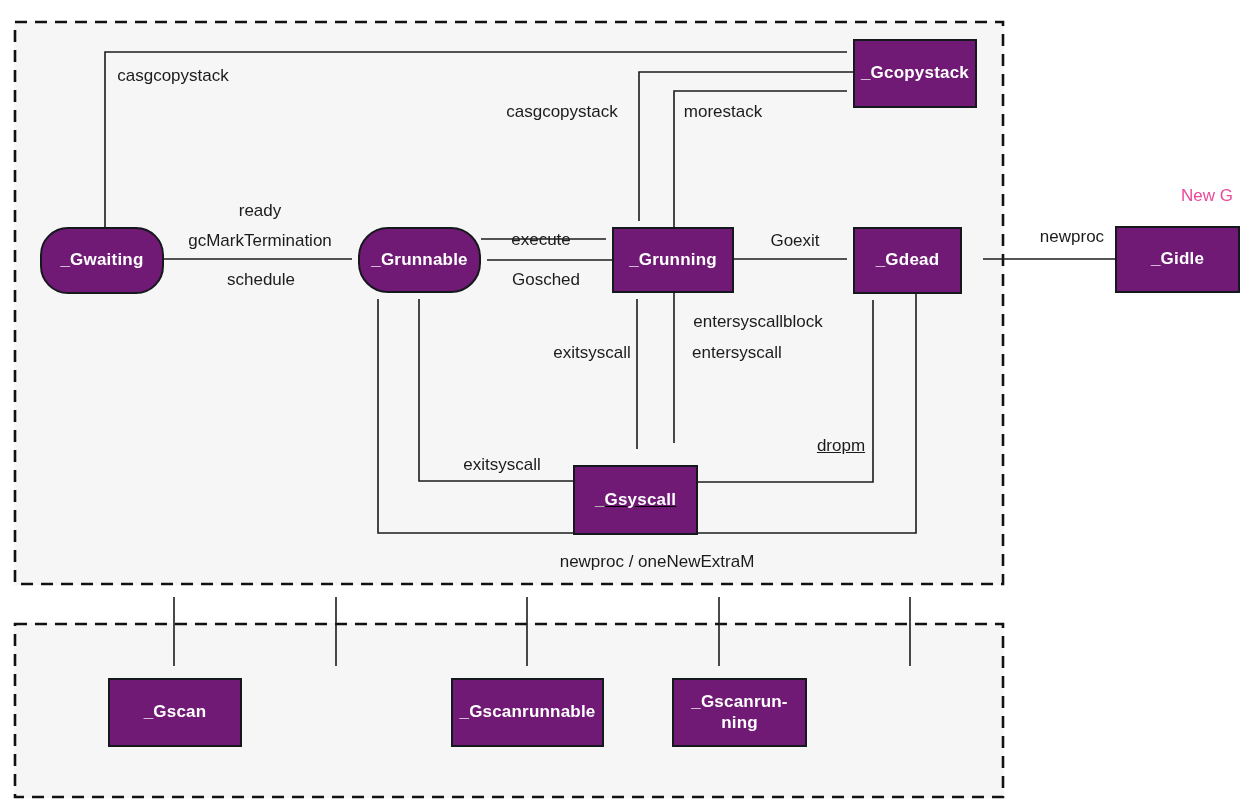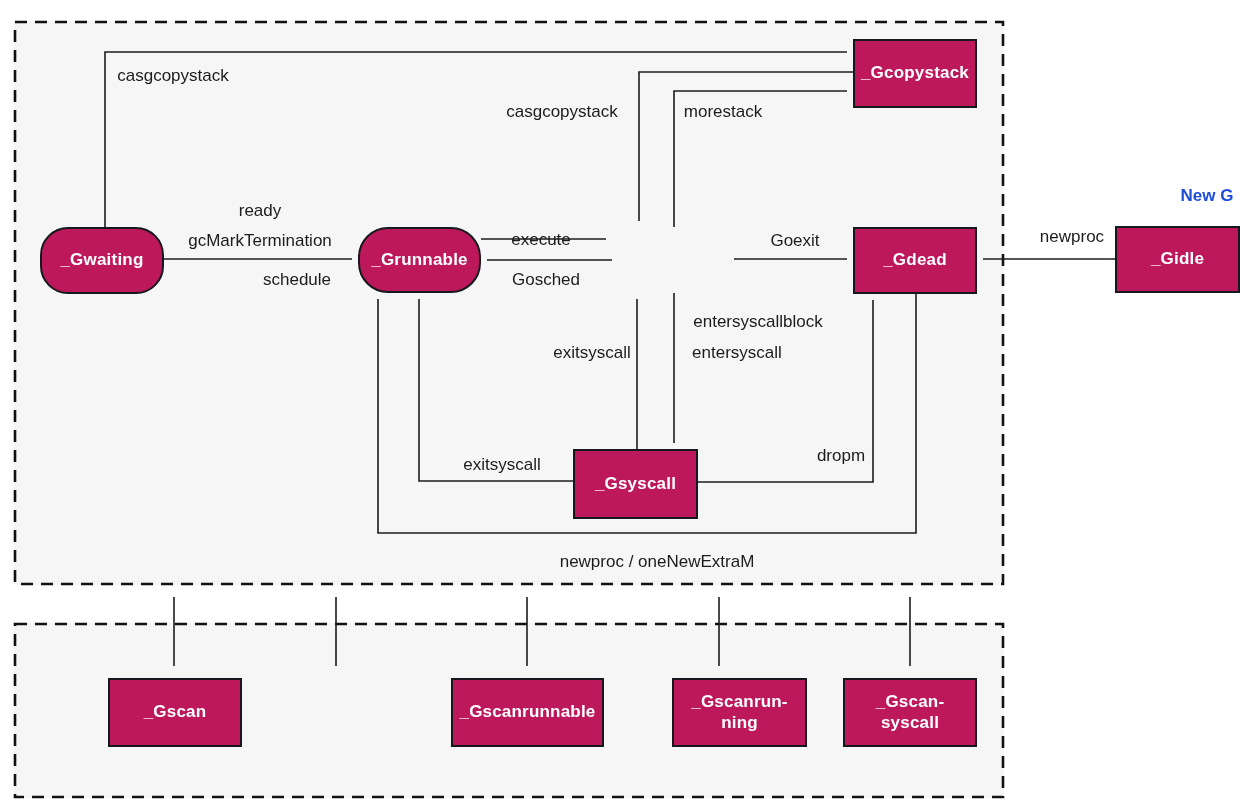--- a/index.html
+++ b/index.html
@@ -5,34 +5,34 @@
   html,body{margin:0;padding:0;background:#ffffff;}
   .canvas{
     position:relative;width:1250px;height:811px;background:#ffffff;
     font-family:"Liberation Sans", sans-serif;overflow:hidden;
   }
   .region{
     position:absolute;background:#f6f6f6;
   }
   .svg-layer{position:absolute;left:0;top:0;width:1250px;height:811px;pointer-events:none;}
   .state-box{
-    position:absolute;background:#be185d;border:2.5px solid #15181c;
+    position:absolute;background:#701a75;border:2.5px solid #15181c;
     display:flex;align-items:center;justify-content:center;box-sizing:border-box;
   }
   .state-label{
     color:#ffffff;font-weight:bold;font-size:17px;line-height:1.18;
     text-align:center;white-space:pre-line;letter-spacing:0.2px;
   }
   .edge-label{
     position:absolute;transform:translate(-50%,-50%);
     color:#1c1c1c;font-size:17px;white-space:nowrap;
   }
   .annotation{
     position:absolute;transform:translate(-50%,-50%);
-    color:#1d4ed8;font-weight:bold;font-size:17px;white-space:nowrap;
+    color:#ec4899;font-weight:normal;font-size:17px;white-space:nowrap;
   }
   svg path, svg line, svg rect{fill:none;}
 </style>
 </head>
 <body>
 
 <div class="canvas">
 
   <div class="region" style="left:14px;top:21px;width:990px;height:564px;"></div>
   <div class="region" style="left:14px;top:623px;width:990px;height:175px;"></div>
@@ -82,60 +82,59 @@
       <path d="M910,597 V666" marker-start="url(#arrow)" marker-end="url(#arrow)"></path>
     </g>
   </svg>
 
   <div class="state-box" style="left:40px;top:227px;width:124px;height:67px;border-radius:28px;">
     <span class="state-label">_Gwaiting</span>
   </div>
   <div class="state-box" style="left:358px;top:227px;width:123px;height:66px;border-radius:30px;">
     <span class="state-label">_Grunnable</span>
   </div>
-  <div class="state-box" style="left:853px;top:227px;width:124px;height:67px;">
+  <div class="state-box" style="left:612px;top:227px;width:122px;height:66px;">
+    <span class="state-label">_Grunning</span>
+  </div>
+  <div class="state-box" style="left:853px;top:227px;width:109px;height:67px;">
     <span class="state-label">_Gdead</span>
   </div>
   <div class="state-box" style="left:1115px;top:226px;width:125px;height:67px;">
     <span class="state-label">_Gidle</span>
   </div>
   <div class="state-box" style="left:853px;top:39px;width:124px;height:69px;">
     <span class="state-label">_Gcopystack</span>
   </div>
-  <div class="state-box" style="left:573px;top:449px;width:125px;height:70px;">
+  <div class="state-box" style="left:573px;top:465px;width:125px;height:70px;text-decoration:underline;">
     <span class="state-label">_Gsyscall</span>
   </div>
 
   <div class="state-box" style="left:108px;top:678px;width:134px;height:69px;">
     <span class="state-label">_Gscan</span>
   </div>
   <div class="state-box" style="left:451px;top:678px;width:153px;height:69px;">
     <span class="state-label">_Gscanrunnable</span>
   </div>
   <div class="state-box" style="left:653px;top:678px;width:135px;height:69px;margin-left:19px;">
     <span class="state-label">_Gscanrun-
 ning</span>
   </div>
-  <div class="state-box" style="left:843px;top:678px;width:134px;height:69px;">
-    <span class="state-label">_Gscan-
-syscall</span>
-  </div>
 
   <div class="edge-label" style="left:173px;top:76px;">casgcopystack</div>
   <div class="edge-label" style="left:260px;top:211px;">ready</div>
   <div class="edge-label" style="left:260px;top:241px;">gcMarkTermination</div>
-  <div class="edge-label" style="left:261px;top:280px;margin-left:36px;">schedule</div>
+  <div class="edge-label" style="left:261px;top:280px;">schedule</div>
   <div class="edge-label" style="left:541px;top:223px;margin-top:17px;">execute</div>
   <div class="edge-label" style="left:546px;top:280px;">Gosched</div>
   <div class="edge-label" style="left:562px;top:112px;">casgcopystack</div>
   <div class="edge-label" style="left:723px;top:112px;">morestack</div>
   <div class="edge-label" style="left:795px;top:241px;">Goexit</div>
   <div class="edge-label" style="left:1052px;top:237px;padding-left:40px;">newproc</div>
   <div class="edge-label" style="left:758px;top:322px;">entersyscallblock</div>
   <div class="edge-label" style="left:737px;top:353px;">entersyscall</div>
   <div class="edge-label" style="left:592px;top:353px;">exitsyscall</div>
   <div class="edge-label" style="left:502px;top:465px;">exitsyscall</div>
-  <div class="edge-label" style="left:841px;top:456px;">dropm</div>
+  <div class="edge-label" style="left:841px;top:446px;text-decoration:underline;">dropm</div>
   <div class="edge-label" style="left:657px;top:562px;">newproc / oneNewExtraM</div>
 
   <div class="annotation" style="left:1207px;top:196px;">New G</div>
 
 </div>
 
 </body></html>

